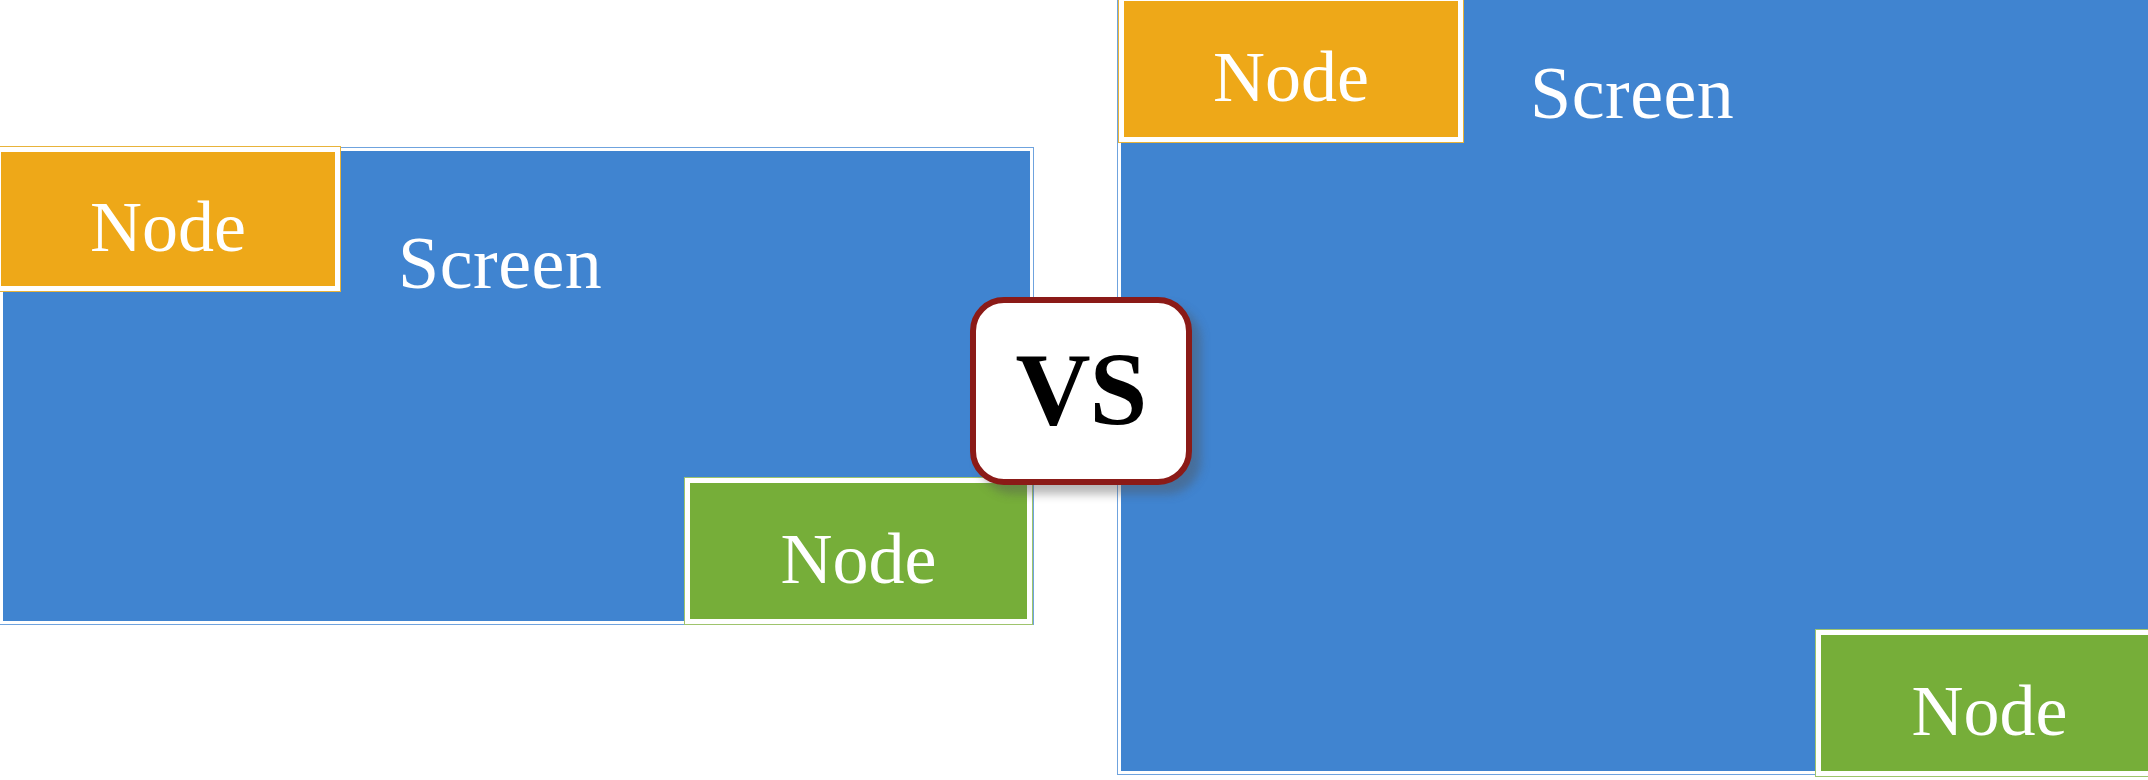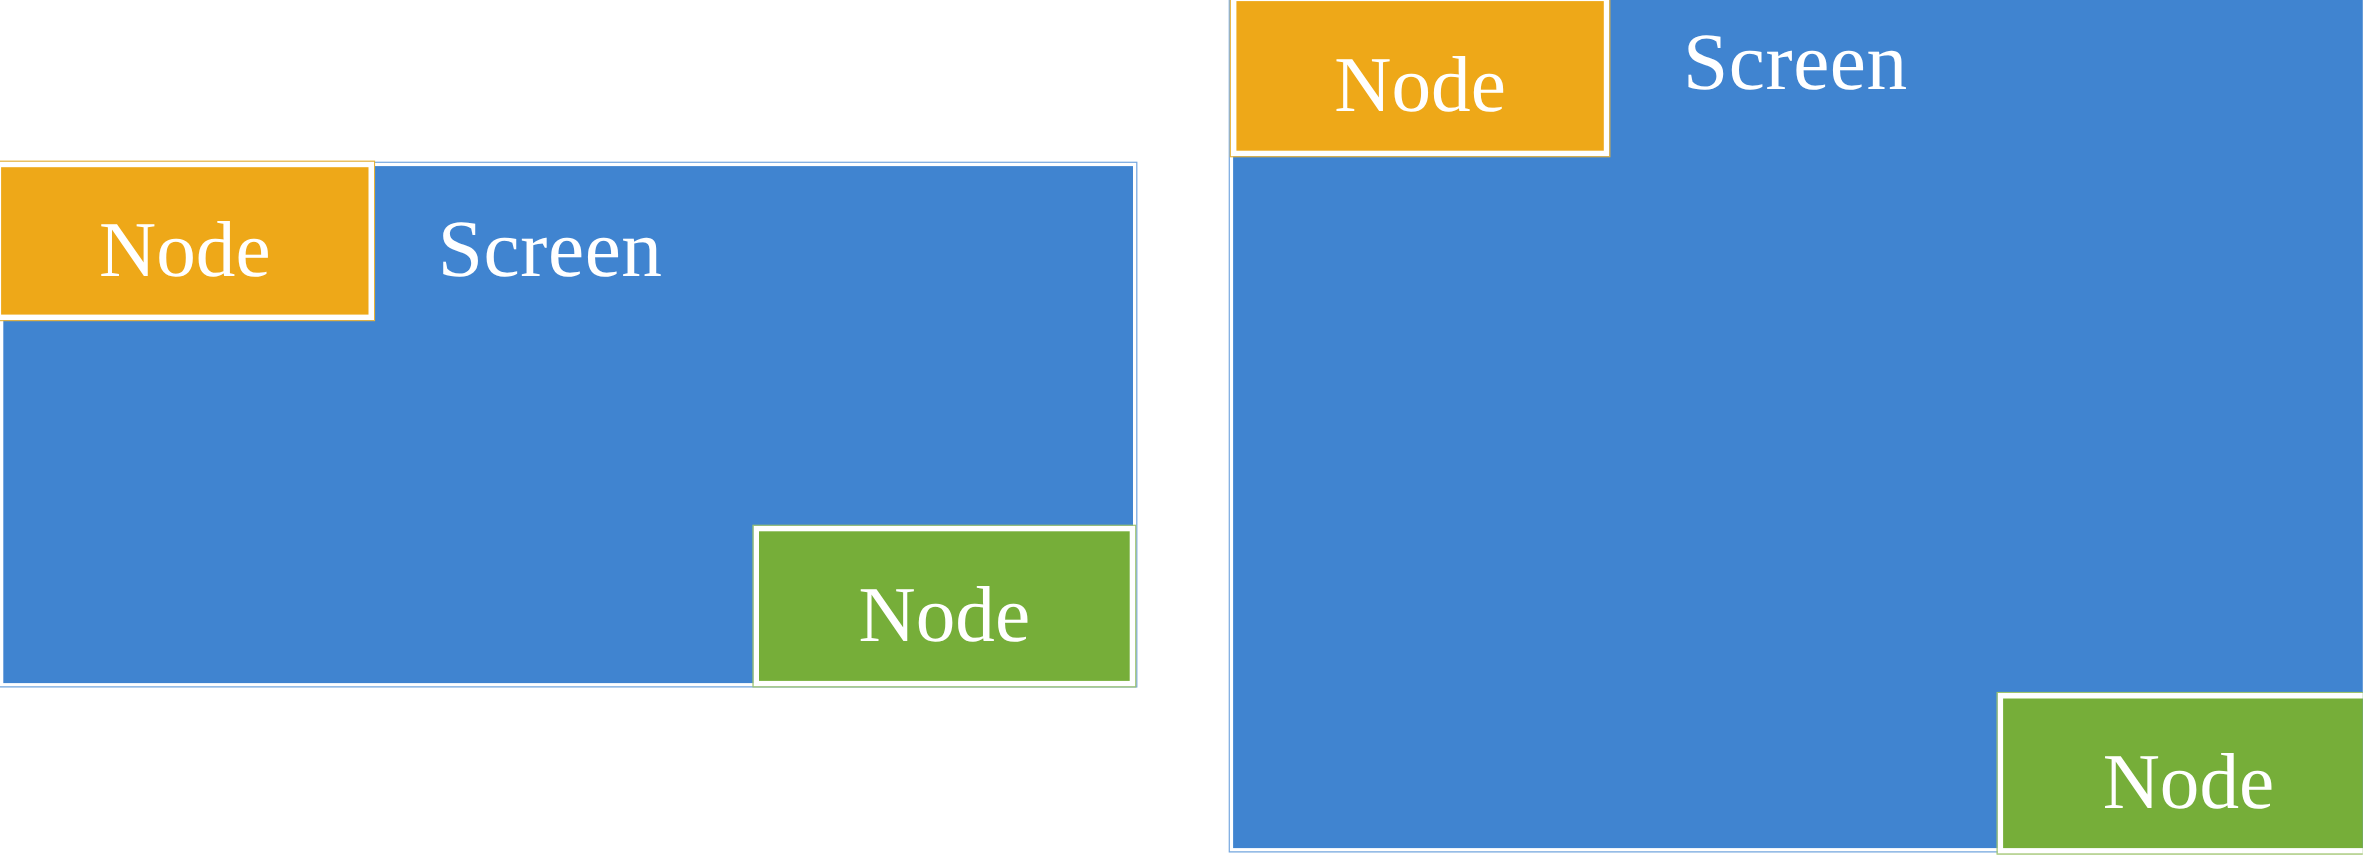--- a/index.html
+++ b/index.html
@@ -33,20 +33,21 @@
   }
 
   .screen-label {
     position: absolute;
     color: #ffffff;
     font-family: "Liberation Serif", "DejaVu Serif", serif;
     font-weight: 400;
     line-height: 1;
     white-space: nowrap;
     letter-spacing: 0.5px;
+    margin-top: 36px;
   }
 
   
   .node-box {
     position: absolute;
     box-sizing: border-box;
     display: flex;
     align-items: center;
     justify-content: center;
     border: 5px solid #ffffff;
@@ -177,14 +178,17 @@
   <div id="right-screen-label" class="screen-label">Screen</div>
 
   <div id="right-node-orange" class="node-box orange">
     <span class="node-label">Node</span>
   </div>
 
   <div id="right-node-green" class="node-box green">
     <span class="node-label">Node</span>
   </div>
 
+  <div id="vs-badge">
+    <span class="vs-text">VS</span>
+  </div>
 
 </div>
 
 </body></html>

